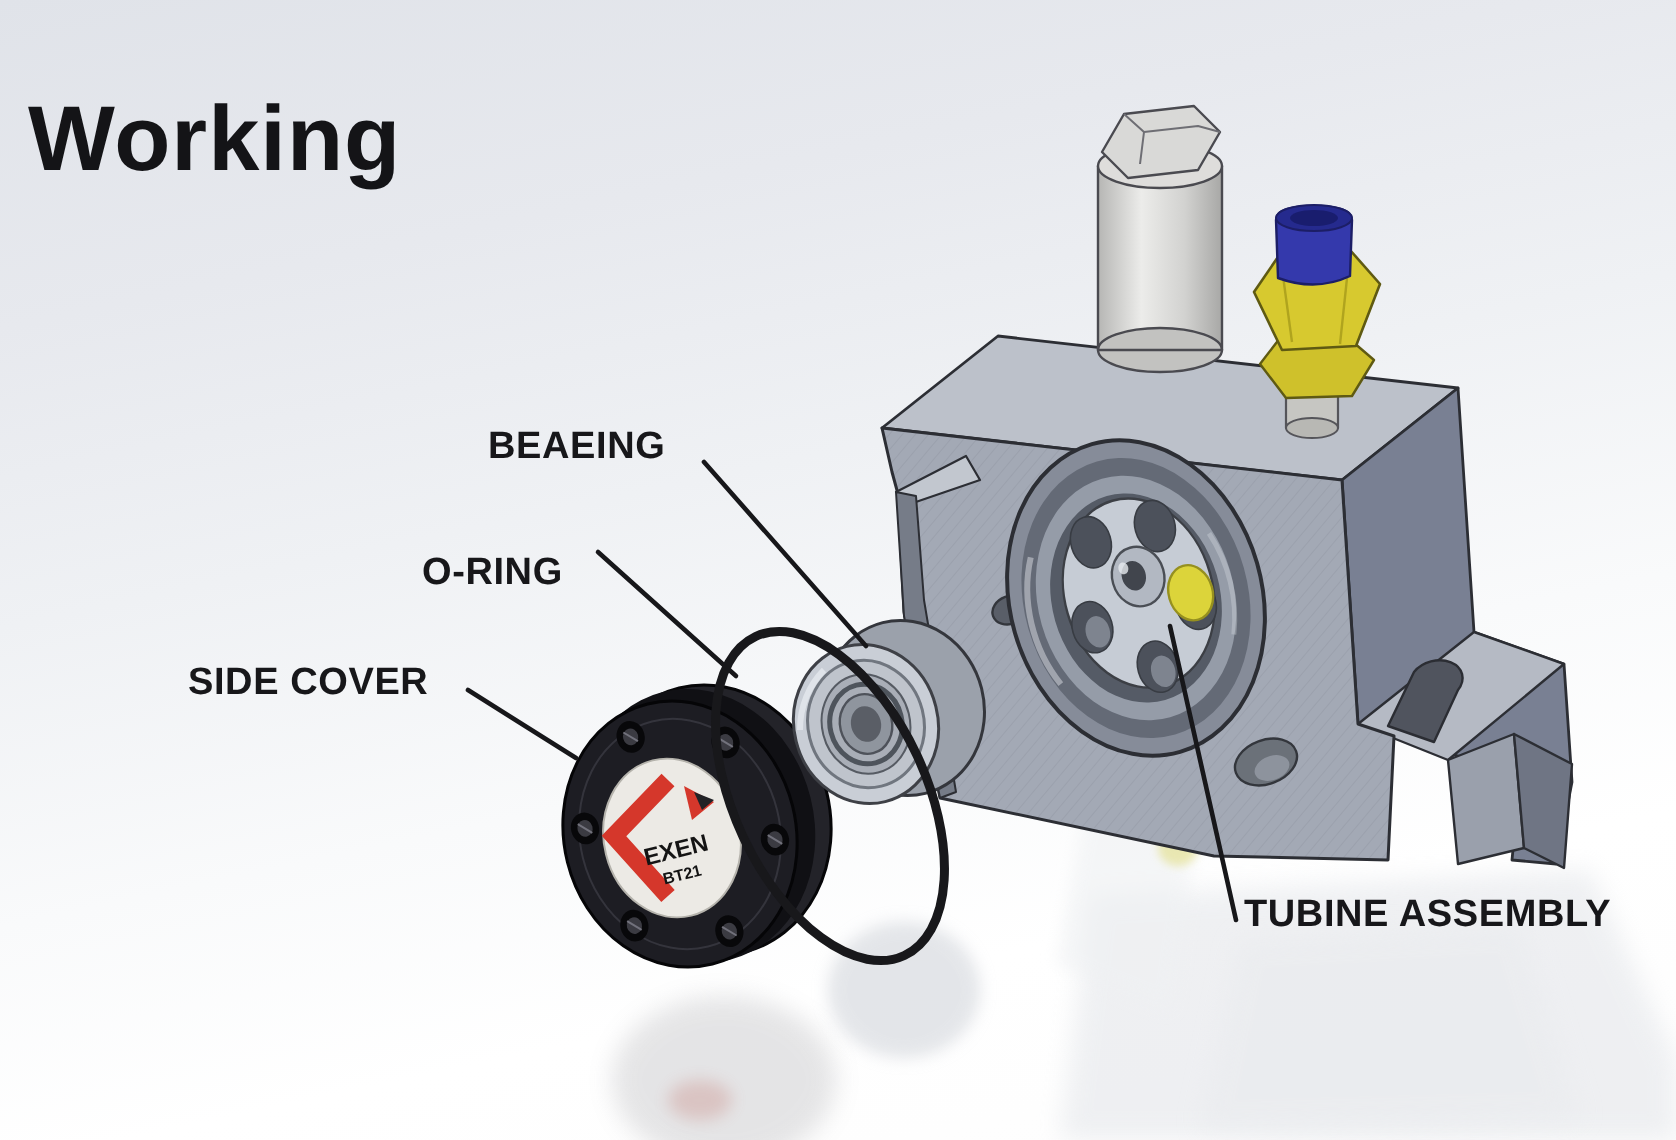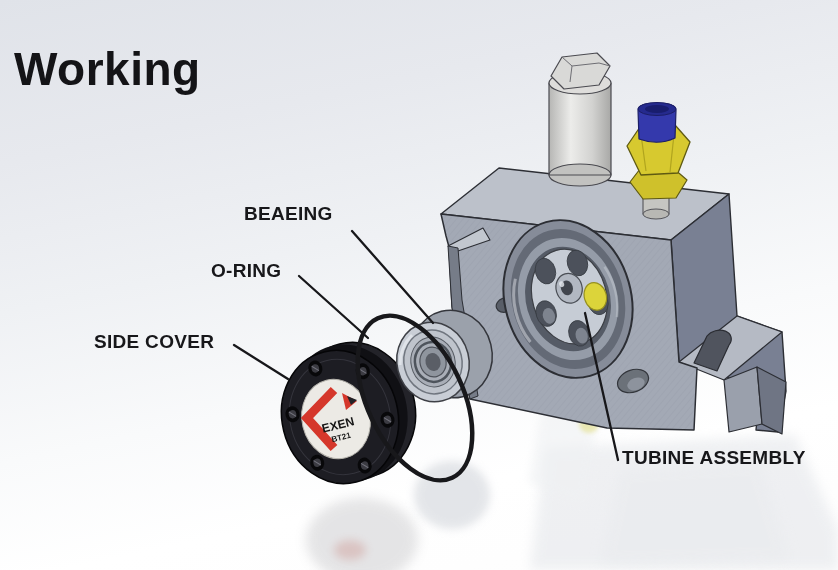--- a/index.html
+++ b/index.html
@@ -7,22 +7,22 @@
        font-family:"Liberation Sans",sans-serif;}
   .stage{position:relative;width:838px;height:570px;
        background:linear-gradient(168deg,#e0e3e9 0%,#e7e9ee 22%,#eff1f4 42%,#f9fafb 62%,#ffffff 78%,#fdfdfd 100%);}
   svg.scene{position:absolute;left:0;top:0;z-index:1;}
   .title{position:absolute;left:6px;top:8px;z-index:3;color:#141417;
        font-weight:bold;font-size:46px;line-height:60px;letter-spacing:.5px;}
   .title .l1{display:block;margin-left:8px;}
   .title .l2{display:block;margin-left:0px;}
   .part-label{position:absolute;z-index:3;color:#17171a;font-weight:bold;
        font-size:19px;letter-spacing:.3px;white-space:nowrap;}
-  .lbl-bearing{left:244px;top:203px;}
-  .lbl-oring{left:211px;top:260px;}
+  .lbl-bearing{left:244px;top:213px;}
+  .lbl-oring{left:211px;top:276px;}
   .lbl-sidecover{left:94px;top:331px;}
   .lbl-turbine{left:622px;top:447px;}
 </style>
 </head>
 <body>
 
 <div class="stage">
 
   <h1 class="title">
     <span class="l1">Working</span>

